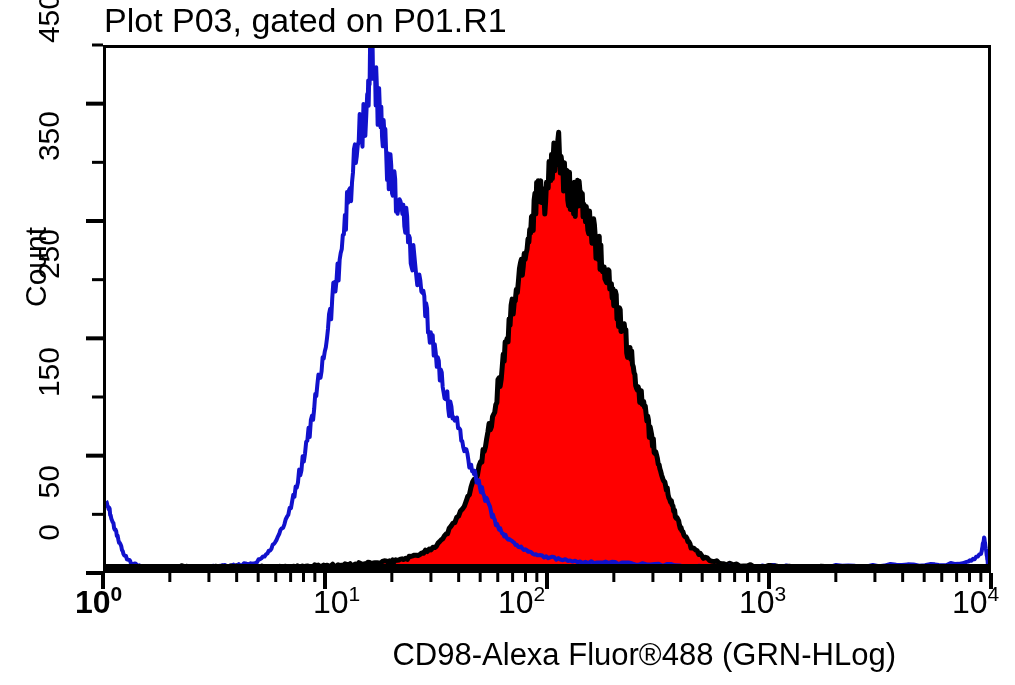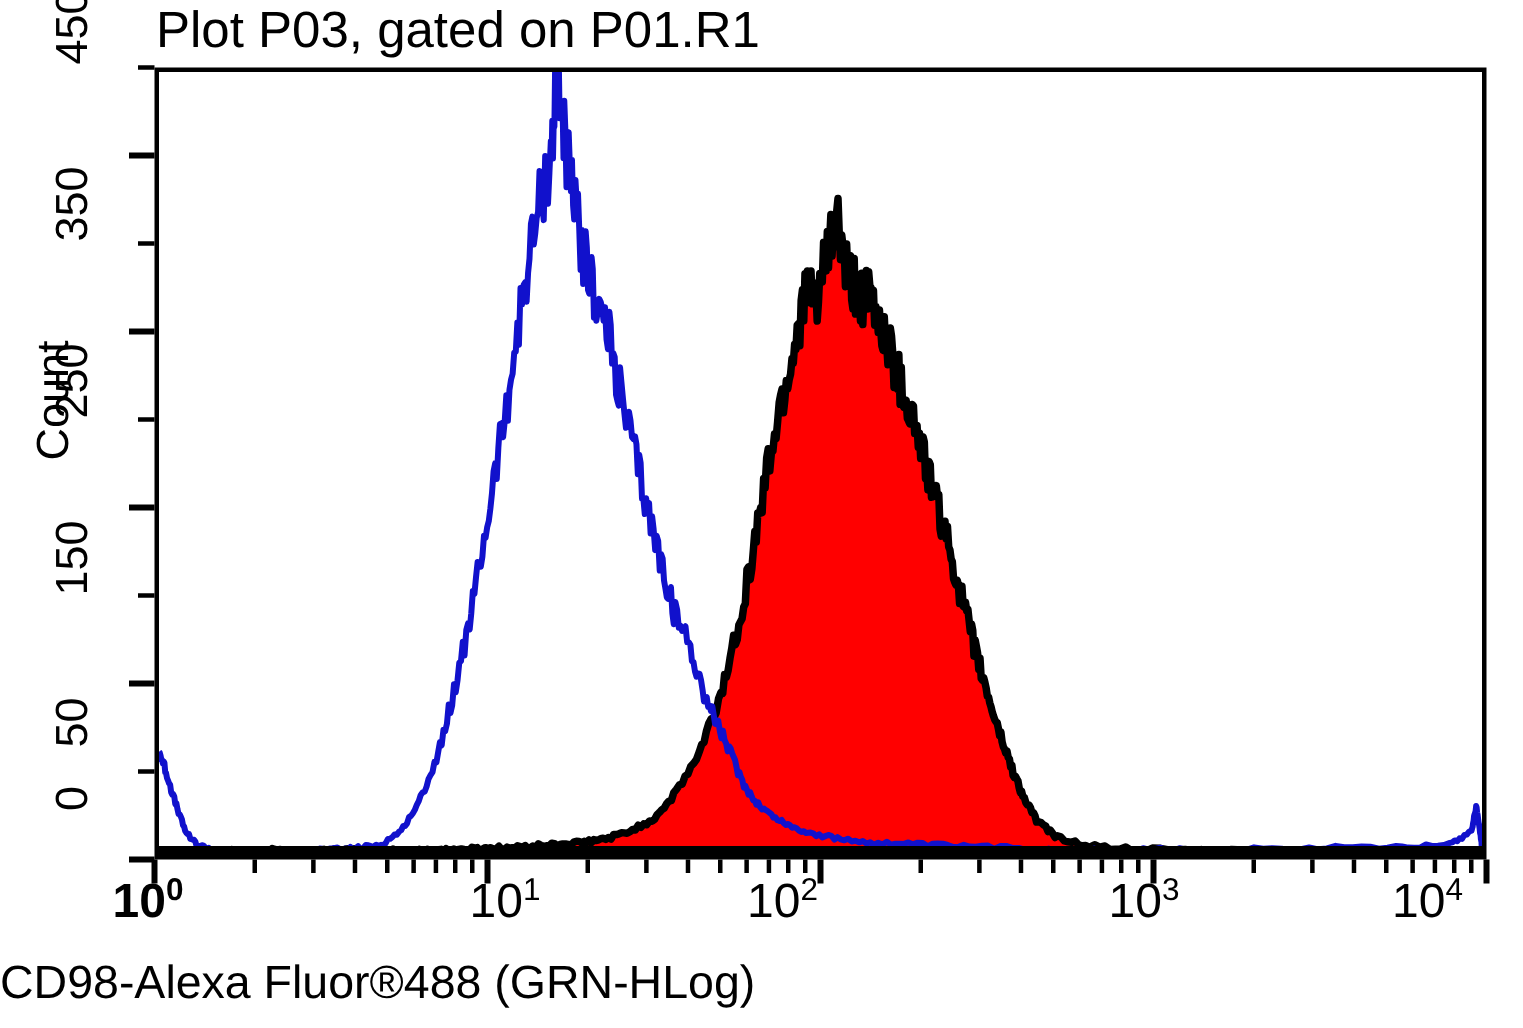--- a/index.html
+++ b/index.html
@@ -26,21 +26,21 @@
                 text-align:center;font-size:30px;white-space:nowrap;}
   #y-ticks{position:absolute;left:0;top:0;width:103px;height:685px;}
   .ytick-wrap{position:absolute;left:0;width:98px;height:34px;}
   .ytick-wrap span{display:block;width:98px;text-align:right;font-size:30px;
                    transform:rotate(-90deg);}
 
   
   .xtick{position:absolute;font-size:32px;white-space:nowrap;}
   .xtick sup{font-size:21px;vertical-align:super;}
   #x-axis-title{position:absolute;left:0;top:637px;width:896px;
-                text-align:left;font-size:31px;white-space:nowrap;}
+                text-align:right;font-size:31px;white-space:nowrap;}
 </style>
 </head>
 <body>
 
 <div id="root">
 
   <div id="chart-title">Plot P03, gated on P01.R1</div>
 
   <div id="brand">
     <div>Proteintech</div>
@@ -138,19 +138,19 @@
     </div>
     <div class="xtick" style="left:297px;top:582px;margin-left:16px;">
       <span>10</span><sup>1</sup>
     </div>
     <div class="xtick" style="left:498px;top:582px;">
       <span>10</span><sup>2</sup>
     </div>
     <div class="xtick" style="left:739px;top:582px;">
       <span>10</span><sup>3</sup>
     </div>
-    <div class="xtick" style="left:928px;top:582px;">
+    <div class="xtick" style="left:952px;top:582px;">
       <span>10</span><sup>4</sup>
     </div>
   </div>
 
   <div id="x-axis-title">CD98-Alexa Fluor®488 (GRN-HLog)</div>
 </div>
 
 </body></html>

